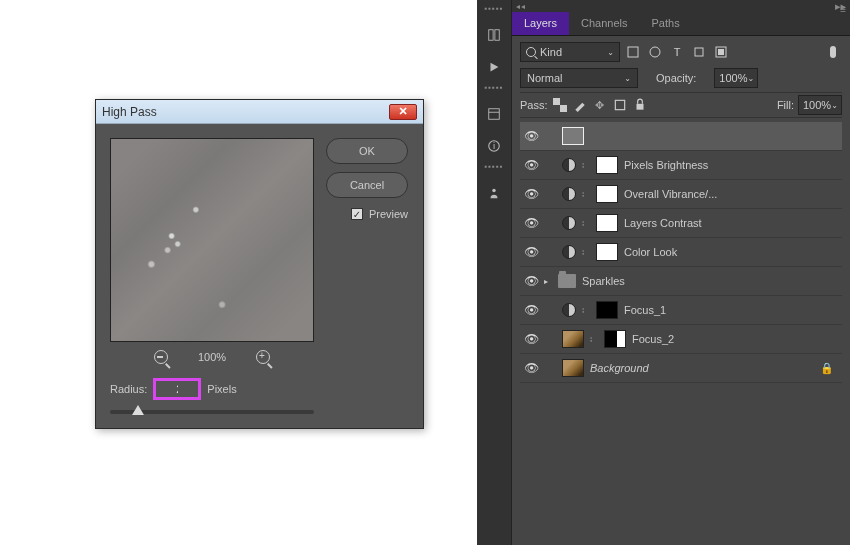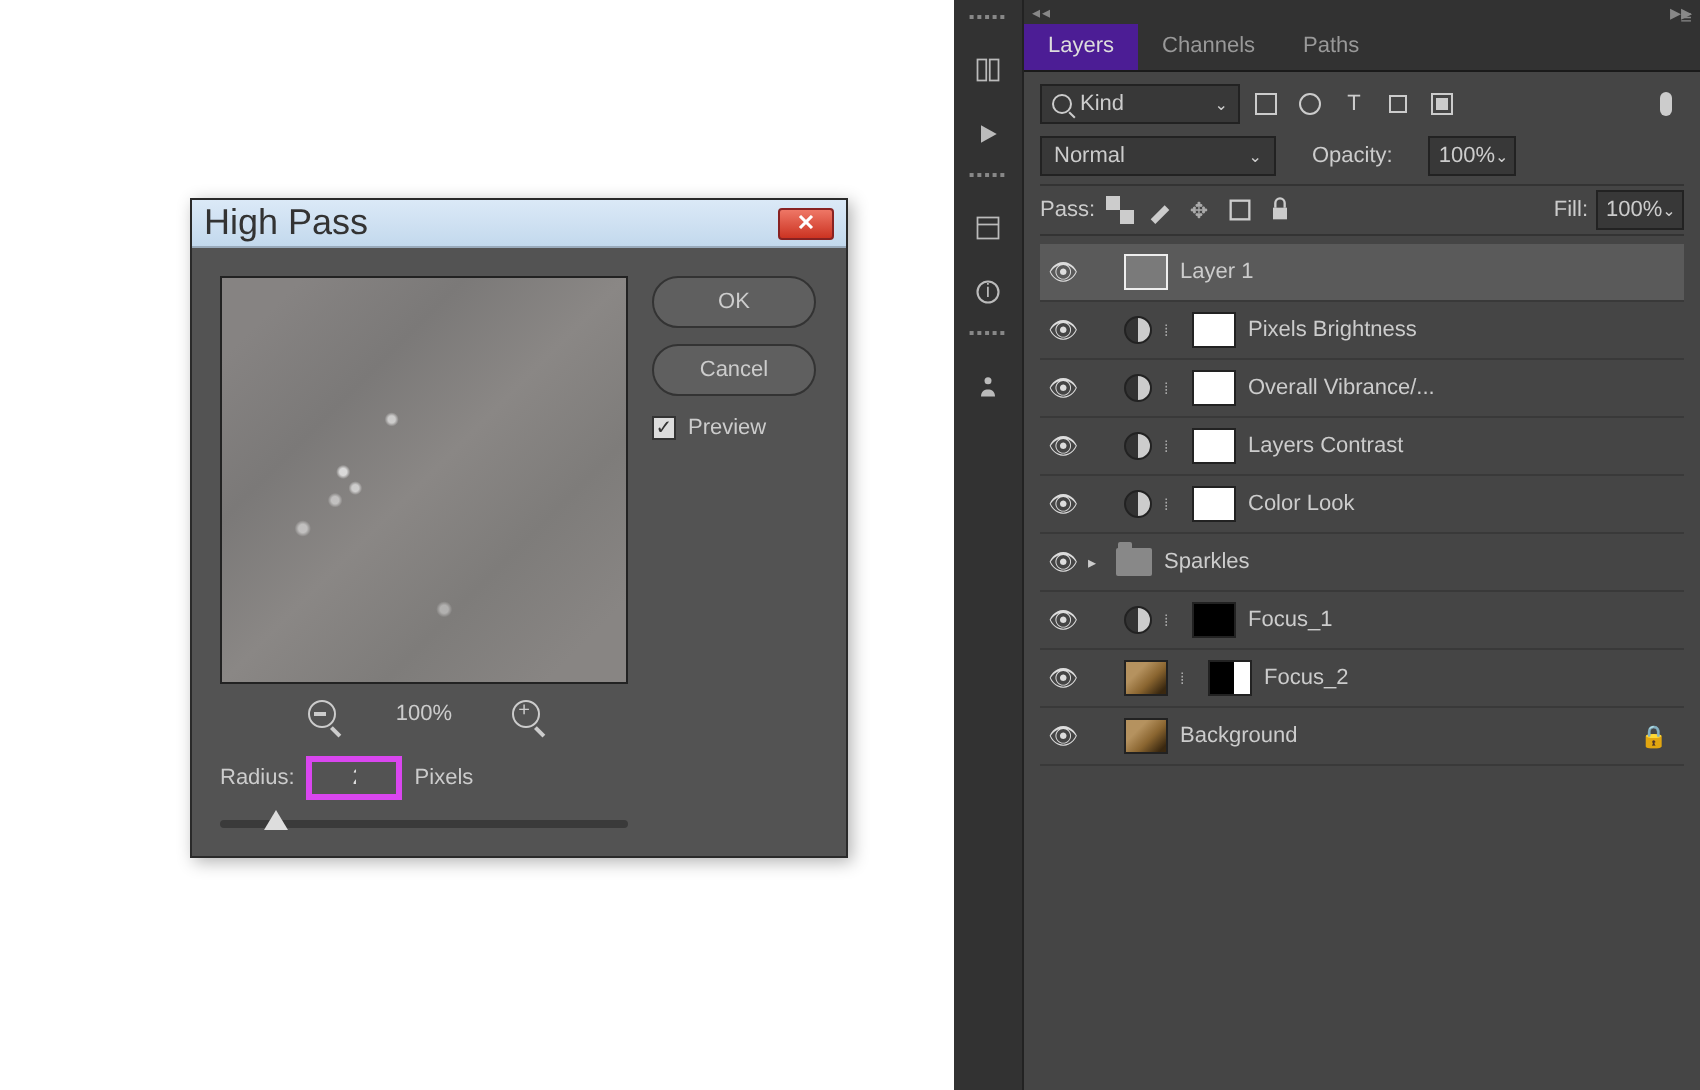--- a/index.html
+++ b/index.html
@@ -1,19 +1,19 @@
 <!DOCTYPE html>
 <html><head>
 <meta charset="utf-8">
 <style>
 *{box-sizing:border-box;margin:0;padding:0;font-family:"Segoe UI",Tahoma,sans-serif;font-size:11px;color:#ccc}
 body{background:#fff;width:850px;height:545px;position:relative}
 .dlg{position:absolute;left:95px;top:99px;width:329px;background:#535353;border:1px solid #2a2a2a;box-shadow:2px 2px 8px rgba(0,0,0,.3)}
 .dlg-titlebar{height:24px;background:linear-gradient(#dbe9f7,#c3d9ed);border-bottom:1px solid #9ab;display:flex;align-items:center;padding:0 6px}
-.dlg-titlebar span{color:#333;font-size:18px}
+.dlg-titlebar span{color:#333;font-size:12px}
 .dlg-close{margin-left:auto;width:28px;height:16px;background:linear-gradient(#e76,#c32);border:1px solid #822;border-radius:2px;display:flex;align-items:center;justify-content:center;color:#fff;font-weight:bold}
 .dlg-body{padding:14px;display:flex;gap:12px}
 .preview-col{flex:0 0 204px}
 .preview-img{width:204px;height:204px;background:#888;border:1px solid #222;position:relative;overflow:hidden}
 .preview-img::before{content:"";position:absolute;inset:0;background:
  radial-gradient(circle at 30% 48%,rgba(255,255,255,.7) 1%,transparent 2%),
  radial-gradient(circle at 33% 52%,rgba(255,255,255,.6) 1%,transparent 2%),
  radial-gradient(circle at 28% 55%,rgba(255,255,255,.5) 1%,transparent 2%),
  radial-gradient(circle at 42% 35%,rgba(255,255,255,.6) 1%,transparent 2%),
  radial-gradient(circle at 20% 62%,rgba(255,255,255,.5) 1%,transparent 2%),
@@ -21,21 +21,21 @@
  linear-gradient(135deg,#868382 10%,#7b7978 30%,#8a8785 50%,#7e7c7a 70%,#888583 90%)}
 .zoom-row{display:flex;align-items:center;justify-content:center;gap:30px;margin-top:8px}
 .zoom-row .zicon{width:14px;height:14px;border:1.5px solid #ccc;border-radius:50%;position:relative}
 .zoom-row .zicon::after{content:"";position:absolute;width:6px;height:1.5px;background:#ccc;transform:rotate(45deg);bottom:-3px;right:-4px}
 .zminus::before{content:"";position:absolute;width:6px;height:1.5px;background:#ccc;top:5px;left:2.5px}
 .zplus::before{content:"+";position:absolute;color:#ccc;font-size:10px;top:-1px;left:2px}
 .radius-row{display:flex;align-items:center;gap:6px;margin-top:14px}
 .radius-row input{width:48px;background:#535353;border:3px solid #d946ef;color:#ddd;padding:2px 20px;text-align:center}
 .slider{margin-top:10px;height:4px;background:#3a3a3a;border-radius:2px;position:relative}
 .slider::after{content:"";position:absolute;left:22px;top:-5px;width:0;height:0;border-left:6px solid transparent;border-right:6px solid transparent;border-bottom:10px solid #ddd}
-.btn-col{flex:0 0 82px;display:flex;flex-direction:column;gap:8px;align-items:flex-start}
+.btn-col{flex:0 0 82px;display:flex;flex-direction:column;gap:8px;align-items:flex-end}
 .btn{width:82px;height:26px;background:#5f5f5f;border:1px solid #333;border-radius:13px;display:flex;align-items:center;justify-content:center;cursor:pointer}
 .chk{display:flex;align-items:center;gap:6px;margin-top:2px}
 .chkbox{width:12px;height:12px;background:#ddd;border:1px solid #333;display:flex;align-items:center;justify-content:center;color:#333;font-size:10px}
 
 .dock{position:absolute;left:477px;top:0;width:373px;height:545px;background:#323232;display:flex}
 .dock-left{width:35px;background:#323232;border-right:1px solid #222;display:flex;flex-direction:column;align-items:center;padding-top:4px;gap:0}
 .dock-left .grip{color:#888;font-size:8px;letter-spacing:1px;margin-bottom:6px}
 .tool-icon{width:24px;height:24px;margin:4px 0;display:flex;align-items:center;justify-content:center;color:#bbb}
 .dock-right{flex:1;display:flex;flex-direction:column}
 .dock-top{height:12px;background:#323232;display:flex;align-items:center;padding:0 4px}
@@ -67,21 +67,21 @@
 .chain{width:8px;height:8px;color:#aaa;font-size:8px}
 .mask{width:22px;height:18px;background:#fff;border:1px solid #222}
 .mask.blk{background:#000}
 .mask.half{background:linear-gradient(90deg,#000 60%,#fff 60%)}
 .thumb{width:22px;height:18px;background:#7a7a7a;border:1px solid #222}
 .thumb.sel-t{border:1.5px solid #eee}
 .thumb.photo{background:linear-gradient(135deg,#b5925f 30%,#8a6530 60%,#3a2810 90%)}
 .folder{width:18px;height:14px;background:#888;border-radius:1px;position:relative}
 .folder::before{content:"";position:absolute;top:-3px;left:1px;width:7px;height:3px;background:#888;border-radius:1px 1px 0 0}
 .lname{flex:1;white-space:nowrap;overflow:hidden;text-overflow:ellipsis}
-.lname.ital{}
+.lname.ital{font-style:italic}
 .arrow{width:8px;color:#ccc;font-size:8px}
 .lockend{color:#bbb;margin-right:4px}
 .dock-handle{position:absolute;top:4px;right:4px;color:#888;font-size:10px}
 svg{width:14px;height:14px}
 </style>
 </head>
 <body>
 
 <div class="dlg">
   <div class="dlg-titlebar">
@@ -239,21 +239,20 @@
         <div class="opval">
           <span>100%</span>
           <span class="chev">⌄</span>
         </div>
       </div>
       <div class="layers">
         <div class="layer sel">
           <span class="eye">👁</span>
           <span class="link"></span>
           <div class="thumb sel-t"></div>
-          <span class="lname">Layer 1</span>
         </div>
         <div class="layer">
           <span class="eye">👁</span>
           <span class="link"></span>
           <div class="adj-circ"></div>
           <span class="chain">⁞</span>
           <div class="mask"></div>
           <span class="lname">Pixels Brightness</span>
         </div>
         <div class="layer">

